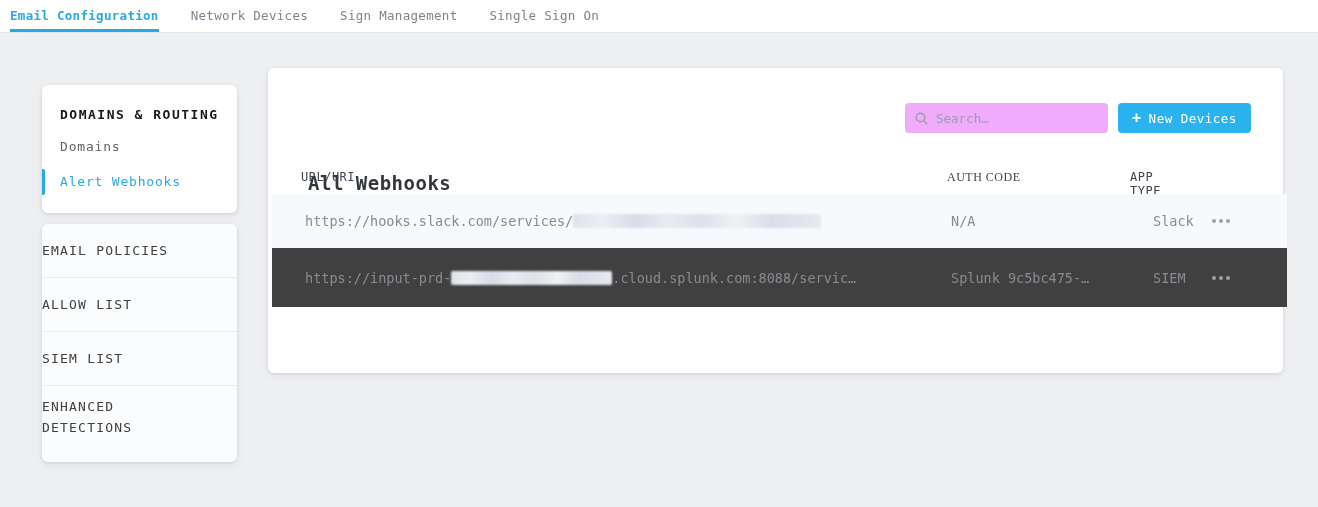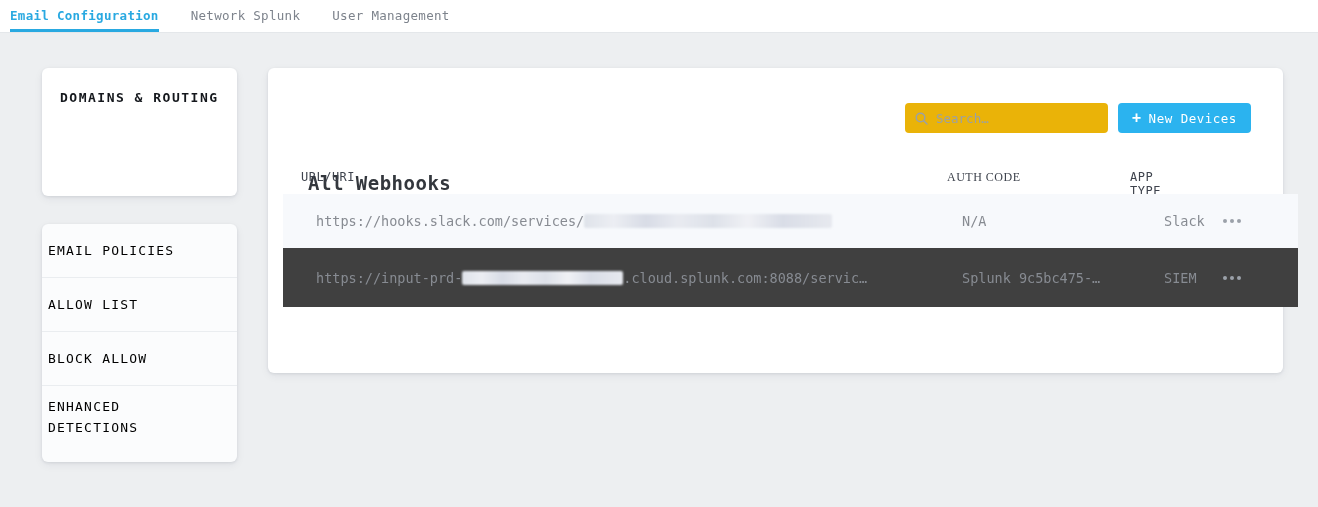--- a/index.html
+++ b/index.html
@@ -24,66 +24,66 @@
     letter-spacing:0.3px; cursor:pointer; position:relative;
     border-bottom:3px solid transparent; padding-top:2px;
   }
   .topnav .tab.active { color:#29a9e1; font-weight:bold; border-bottom-color:#29a9e1; }
 
   
   .card {
     position:absolute; background:#ffffff; border-radius:6px;
     box-shadow:0 1px 3px rgba(30,40,60,0.10), 0 3px 10px rgba(30,40,60,0.06);
   }
-  .routing-card { left:42px; top:68px; width:195px; height:128px; padding:22px 18px 0 18px; }
+  .routing-card { left:42px; top:85px; width:195px; height:128px; padding:22px 18px 0 18px; }
   .routing-title { font-size:13px; font-weight:bold; color:#15181d; letter-spacing:1.5px; }
   .routing-item { position:relative; margin-top:15px; font-size:13px; color:#5f6368; letter-spacing:0.8px; cursor:pointer; line-height:20px; }
   .routing-item.active { color:#29a9e1; }
   .routing-item .active-bar {
     position:absolute; left:-18px; top:-3px; width:3px; height:26px;
     background:#29a9e1; border-radius:0 2px 2px 0;
   }
   .sections-card { left:42px; top:224px; width:195px; height:238px; background:#fbfcfd; overflow:hidden; }
   .section-item {
-    display:flex; align-items:center; min-height:54px; padding:10px 6px;
-    font-size:13px; color:#000000; letter-spacing:1.2px;
+    display:flex; align-items:center; min-height:54px; padding:10px 0;
+    font-size:13px; color:#404040; letter-spacing:1.2px;
     border-bottom:1px solid #eaedf0; cursor:pointer; line-height:21px;
   }
   .section-item:last-child { border-bottom:none; }
   .section-item span { max-width:130px; }
 
   
   .panel { left:268px; top:68px; width:1015px; height:305px; }
   .panel-title {
     position:absolute; left:33px; top:104px; font-size:19px; font-weight:bold;
     color:#33373d; letter-spacing:0.5px;margin-left:7px;
   }
   .searchbox {
     position:absolute; left:637px; top:35px; width:203px; height:30px;
-    background:#eab308; border-radius:4px; display:flex; align-items:center; padding:0 10px;
+    background:#f0abfc; border-radius:4px; display:flex; align-items:center; padding:0 10px;
   }
   .searchbox svg { flex:none; margin-right:8px; }
   .searchbox input {
     border:none; outline:none; background:transparent; width:100%;
     font-family:inherit; font-size:12.5px; color:#5f6368;
   }
   .searchbox input::placeholder { color:#9aa0a6; }
   .new-btn {
     position:absolute; left:850px; top:35px; width:133px; height:30px;
     background:#2bb3ef; border:none; border-radius:4px; color:#ffffff;
     font-family:inherit; font-size:12.5px; letter-spacing:0.5px; cursor:pointer;
     display:flex; align-items:center; justify-content:center; gap:7px;
   }
   .new-btn .plus { font-size:15px; font-weight:bold; line-height:1; }
 
   .thead { position:absolute; left:0; top:102px; width:819px; height:24px; }
   .th { position:absolute; font-size:12px; color:#3e434d; letter-spacing:0.5px; font-weight:normal; }
   .th.c-url { left:33px; } .th.c-auth { left:679px;font-family:Liberation Serif, serif; } .th.c-app { left:862px; }
 
-  .trow { position:absolute; left:15px; width:1015px;padding-left:13px; }
+  .trow { position:absolute; left:4px; width:1015px;padding-left:13px; }
   .trow.r0 { top:126px; height:54px; background:#f7f9fc; }
   .trow.r1 { top:180px; height:59px; background:#404040; }
   .cell { position:absolute; top:50%; transform:translateY(-50%); font-size:13.5px; color:#878b92; white-space:nowrap; }
   .cell.c-url { left:33px; } .cell.c-auth { left:679px; } .cell.c-app { left:862px;margin-left:19px; }
   .redacted {
     display:inline-block; height:14px; border-radius:2px; vertical-align:middle;
     background:linear-gradient(90deg,#dfe3ea 0%,#eceef3 12%,#d8dce6 25%,#e9ebf1 38%,#dde1e9 52%,#f0f1f5 66%,#d9dde7 80%,#e7e9ef 100%);
     filter:blur(1.3px); margin-top:-2px;
   }
   .dots-btn {
@@ -92,37 +92,42 @@
   }
   .dots-btn i { width:4px; height:4px; border-radius:50%; background:#9ba1a9; }
 </style>
 </head>
 <body>
 
 <div class="screen">
 
   <div class="topnav" id="topnav">
       <div class="tab active">Email Configuration</div>
-      <div class="tab">Network Splunk</div>
-      <div class="tab">User Management</div>
+      <div class="tab">Network Devices</div>
+      <div class="tab">Sign Management</div>
+      <div class="tab">Single Sign On</div>
     </div>
 
   <div class="card routing-card">
     <div class="routing-title">DOMAINS &amp; ROUTING</div>
+    <div id="routing-items">
+        <div class="routing-item">Domains</div>
+        <div class="routing-item active"><span class="active-bar"></span>Alert Webhooks</div>
+      </div>
   </div>
 
   <div class="card sections-card" id="sections-card">
       <div class="section-item">
         <span>EMAIL POLICIES</span>
       </div>
       <div class="section-item">
         <span>ALLOW LIST</span>
       </div>
       <div class="section-item">
-        <span>BLOCK ALLOW</span>
+        <span>SIEM LIST</span>
       </div>
       <div class="section-item">
         <span>ENHANCED DETECTIONS</span>
       </div>
     </div>
 
   <div class="card panel">
     <div class="panel-title">All Webhooks</div>
 
     <div class="searchbox">

